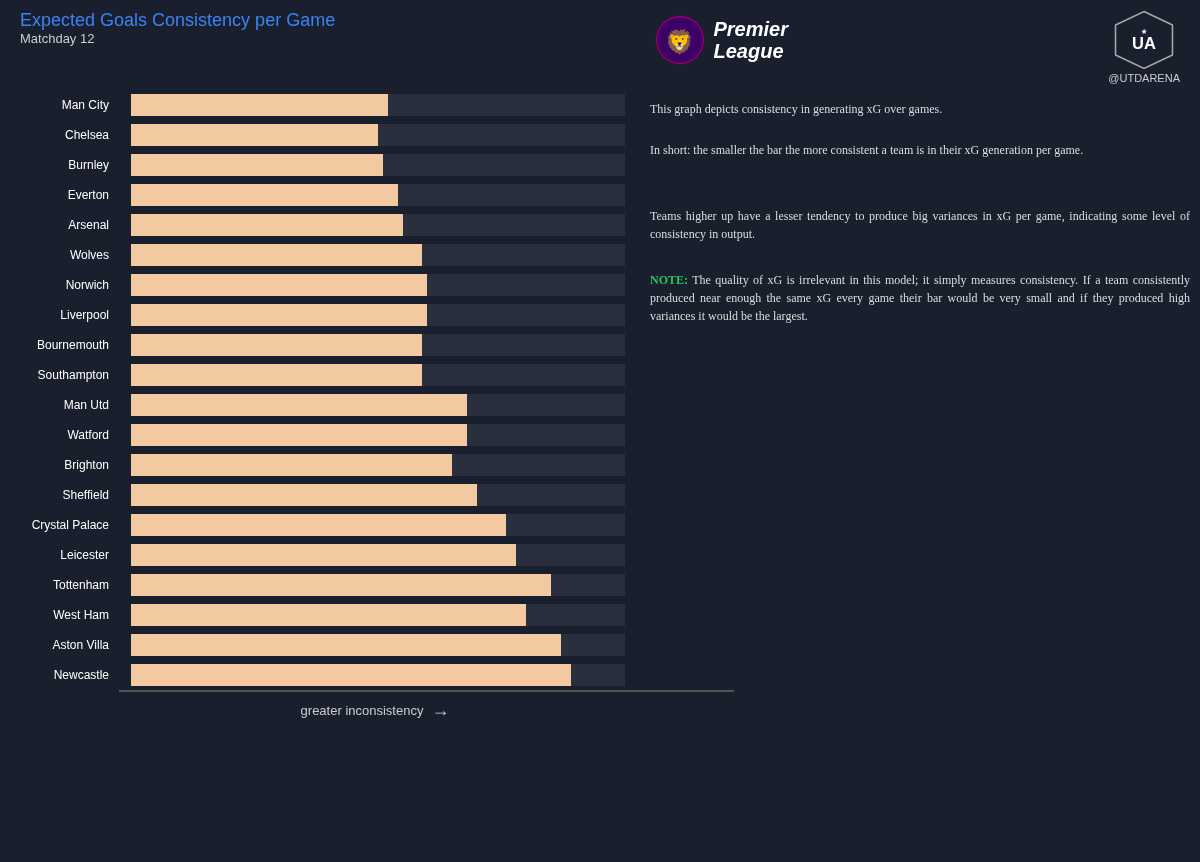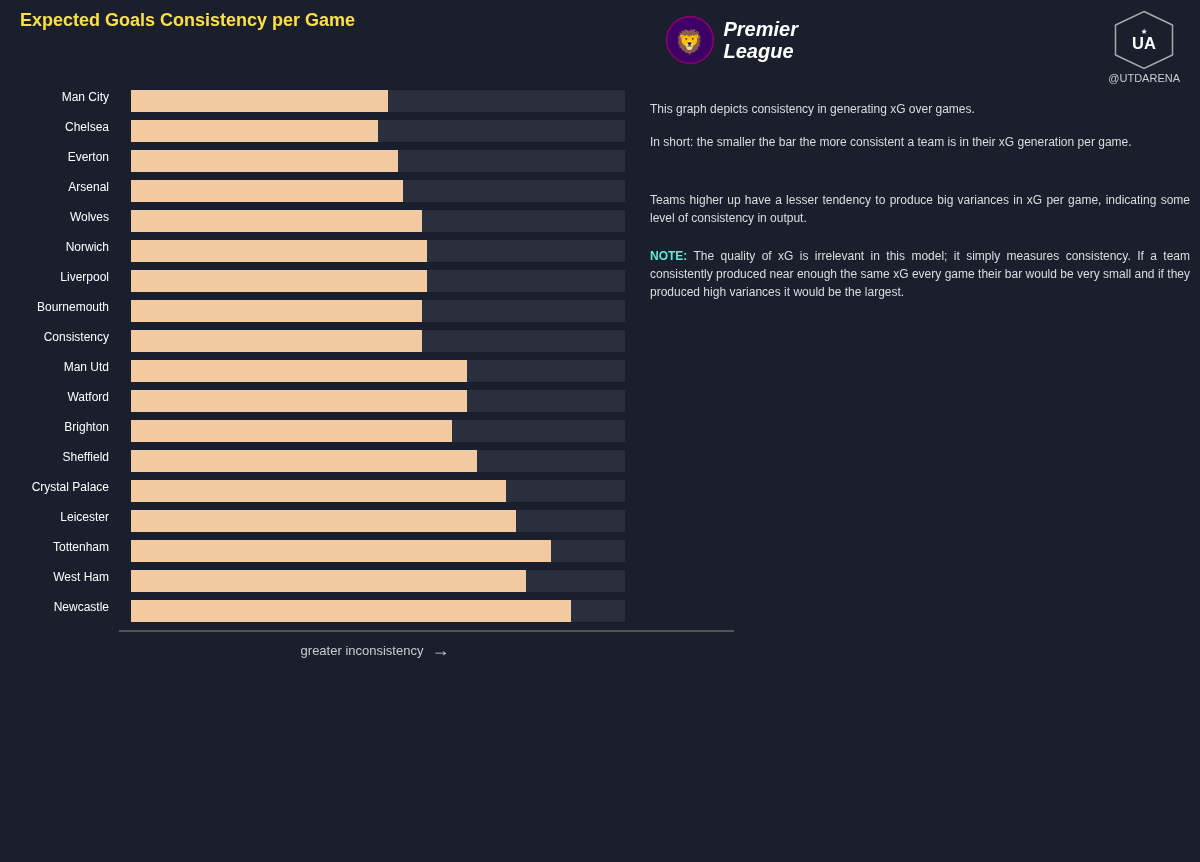--- a/index.html
+++ b/index.html
@@ -24,22 +24,22 @@
       align-items: flex-start;
       justify-content: space-between;
       margin-bottom: 6px;
       padding: 0 10px;
     }
     .title-block {
       color: white;
     }
     .main-title {
       font-size: 18px;
-      font-weight: bold;
-      color: #fde047;
+      font-weight: normal;
+      color: #3b82f6;
     }
     .subtitle {
       font-size: 13px;
       color: #cccccc;
     }
     .matchday {
       font-size: 13px;
       color: #cccccc;
     }
     .center-logo {
@@ -89,20 +89,21 @@
     }
     .bars-section {
       width: 620px;
       display: flex;
       flex-direction: column;
       justify-content: space-between;
       padding-right: 5px;
     }
     .bar-row {
       display: flex;
+      align-items: center;
       height: 30px;
       gap: 16px;
     }
     .team-label {
       width: 105px;
       text-align: right;
       color: white;
       font-size: 12px;
       flex-shrink: 0;
       padding-right: 6px;
@@ -119,21 +120,22 @@
       position: absolute;
       left: 0;
       top: 0;
     }
     .annotations-section {
       flex: 1;
       display: flex;
       flex-direction: column;
       padding-left: 20px;
       padding-top: 5px;
-      gap: 10px;
+      gap: 18px;
+      font-family: Liberation Serif, serif;
     }
     .annotation-box {
       color: #dddddd;
       font-size: 12px;
       line-height: 1.5;
       text-align: justify;
     }
     .annotation-box.top {
       margin-top: 5px;
     }
@@ -141,21 +143,21 @@
       margin-top: 30px;
     }
     .annotation-note {
       color: #dddddd;
       font-size: 12px;
       line-height: 1.5;
       text-align: justify;
       margin-top: 10px;
     }
     .annotation-note strong {
-      color: #5eead4;
+      color: #22c55e;
       font-weight: bold;
     }
     .x-axis {
       display: flex;
       align-items: center;
       justify-content: center;
       padding-top: 8px;
       padding-left: 110px;
       width: 620px;
     }
@@ -178,20 +180,21 @@
     }
   </style>
 </head>
 <body>
 
 <div class="chart-container">
 
   <div class="header">
     <div class="title-block">
       <div class="main-title">Expected Goals Consistency per Game</div>
+      <div class="matchday">Matchday 12</div>
     </div>
     <div class="center-logo">
       <div class="pl-logo">
 
         <svg class="pl-lion" viewBox="0 0 60 60" xmlns="http://www.w3.org/2000/svg">
           <circle cx="30" cy="30" r="28" fill="#3d0066" stroke="#8a0066" stroke-width="2"></circle>
           <text x="30" y="42" text-anchor="middle" font-size="28" fill="#f0a500">🦁</text>
         </svg>
         <div class="pl-text">
           <span>Premier</span>
@@ -221,20 +224,26 @@
               <div class="bar-fill" style="width: 52%;"></div>
             </div>
           </div>
           <div class="bar-row">
             <div class="team-label">Chelsea</div>
             <div class="bar-track">
               <div class="bar-fill" style="width: 50%;"></div>
             </div>
           </div>
           <div class="bar-row">
+            <div class="team-label">Burnley</div>
+            <div class="bar-track">
+              <div class="bar-fill" style="width: 51%;"></div>
+            </div>
+          </div>
+          <div class="bar-row">
             <div class="team-label">Everton</div>
             <div class="bar-track">
               <div class="bar-fill" style="width: 54%;"></div>
             </div>
           </div>
           <div class="bar-row">
             <div class="team-label">Arsenal</div>
             <div class="bar-track">
               <div class="bar-fill" style="width: 55%;"></div>
             </div>
@@ -257,21 +266,21 @@
               <div class="bar-fill" style="width: 60%;"></div>
             </div>
           </div>
           <div class="bar-row">
             <div class="team-label">Bournemouth</div>
             <div class="bar-track">
               <div class="bar-fill" style="width: 59%;"></div>
             </div>
           </div>
           <div class="bar-row">
-            <div class="team-label">Consistency</div>
+            <div class="team-label">Southampton</div>
             <div class="bar-track">
               <div class="bar-fill" style="width: 59%;"></div>
             </div>
           </div>
           <div class="bar-row">
             <div class="team-label">Man Utd</div>
             <div class="bar-track">
               <div class="bar-fill" style="width: 68%;"></div>
             </div>
           </div>
@@ -308,20 +317,26 @@
           <div class="bar-row">
             <div class="team-label">Tottenham</div>
             <div class="bar-track">
               <div class="bar-fill" style="width: 85%;"></div>
             </div>
           </div>
           <div class="bar-row">
             <div class="team-label">West Ham</div>
             <div class="bar-track">
               <div class="bar-fill" style="width: 80%;"></div>
+            </div>
+          </div>
+          <div class="bar-row">
+            <div class="team-label">Aston Villa</div>
+            <div class="bar-track">
+              <div class="bar-fill" style="width: 87%;"></div>
             </div>
           </div>
           <div class="bar-row">
             <div class="team-label">Newcastle</div>
             <div class="bar-track">
               <div class="bar-fill" style="width: 89%;"></div>
             </div>
           </div>
         </div>
       <div class="separator-line"></div>

